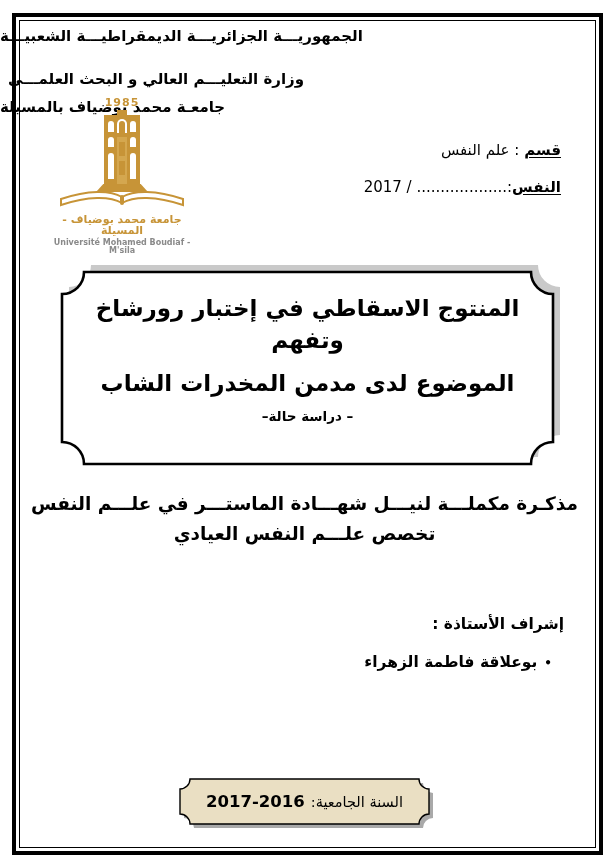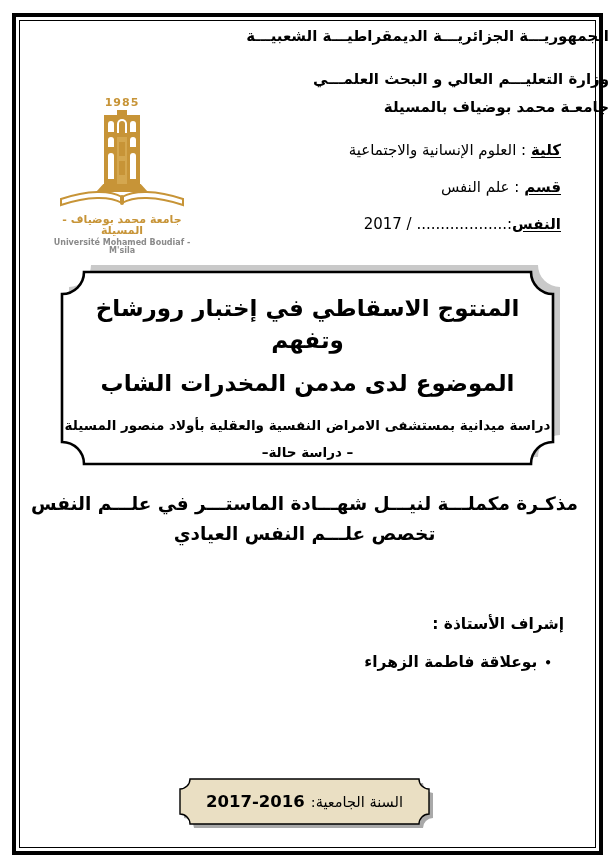--- a/index.html
+++ b/index.html
@@ -3,21 +3,21 @@
 <meta charset="utf-8">
 <style>
   html,body{margin:0;padding:0;}
   body{
     width:609px;height:865px;position:relative;background:#ffffff;
     font-family:"DejaVu Sans",sans-serif;color:#000;overflow:hidden;
   }
   .frame-outer{position:absolute;left:12px;top:13px;right:6px;bottom:10px;border:4px solid #000;}
   .frame-inner{position:absolute;left:3px;top:3px;right:3px;bottom:3px;border:1.5px solid #000;}
 
-  .gov-line{position:absolute;left:0;right:0;text-align:right;direction:rtl;
+  .gov-line{position:absolute;left:0;right:0;text-align:left;direction:rtl;
     font-weight:bold;font-size:15px;letter-spacing:.2px;}
   .gov-1{top:27px;}
   .gov-2{top:70px;padding-left:8px;}
   .gov-3{top:98px;}
 
   
   .logo{position:absolute;left:50px;top:97px;width:144px;text-align:center;line-height:1;}
   .logo-year{color:#C79437;font-size:11px;font-weight:bold;letter-spacing:1px;margin-bottom:2px;}
   .tcap{width:10px;height:5px;background:#C79437;margin:0 auto;}
   .tower{position:relative;width:36px;height:70px;background:#C79437;margin:0 auto;}
@@ -114,39 +114,35 @@
         <path d="M64 13 C76 6 98 6 125 15 L125 9"></path>
         <path d="M64 7 L64 13" stroke-width="4"></path>
       </g>
     </svg>
     <div class="logo-ar">جامعة محمد بوضياف - المسيلة</div>
     <div class="logo-fr">Université Mohamed Boudiaf - M'sila</div>
   </div>
 
   <div class="info">
     <div class="info-row">
-      <span class="info-label">كلية</span><span> : العلوم الإنسانية والاجتماعية</span>
-    </div>
-    <div class="info-row">
       <span class="info-label">قسم</span><span> : علم النفس</span>
     </div>
     <div class="info-row">
       <span class="info-label">النفس</span><span>:................... / 2017</span>
     </div>
   </div>
 
   <div class="title-plaque">
     <svg width="499" height="200" viewBox="0 0 499 200">
       <path transform="translate(7,0)" fill="#C9C9C9" d="M22 0 H469 A22 22 0 0 0 491 22 V170 A22 22 0 0 0 469 192 H22 A22 22 0 0 0 0 170 V22 A22 22 0 0 0 22 0 Z"></path>
       <path transform="translate(0,7)" fill="#ffffff" stroke="#000000" stroke-width="2.6" d="M22 0 H469 A22 22 0 0 0 491 22 V170 A22 22 0 0 0 469 192 H22 A22 22 0 0 0 0 170 V22 A22 22 0 0 0 22 0 Z"></path>
     </svg>
     <div class="title-text">
       <div class="tt-main tt-1">المنتوج الاسقاطي في إختبار رورشاخ وتفهم</div>
       <div class="tt-main tt-2">الموضوع لدى مدمن المخدرات الشاب</div>
-      <div class="tt-sub">دراسة ميدانية بمستشفى الامراض النفسية والعقلية بأولاد منصور المسيلة</div>
       <div class="tt-note">– دراسة حالة–</div>
     </div>
   </div>
 
   <div class="degree">
     <div>مذكـرة مكملـــة لنيـــل شهـــادة الماستـــر في علـــم النفس</div>
     <div>تخصص علـــم النفس العيادي</div>
   </div>
 
   <div class="people">

